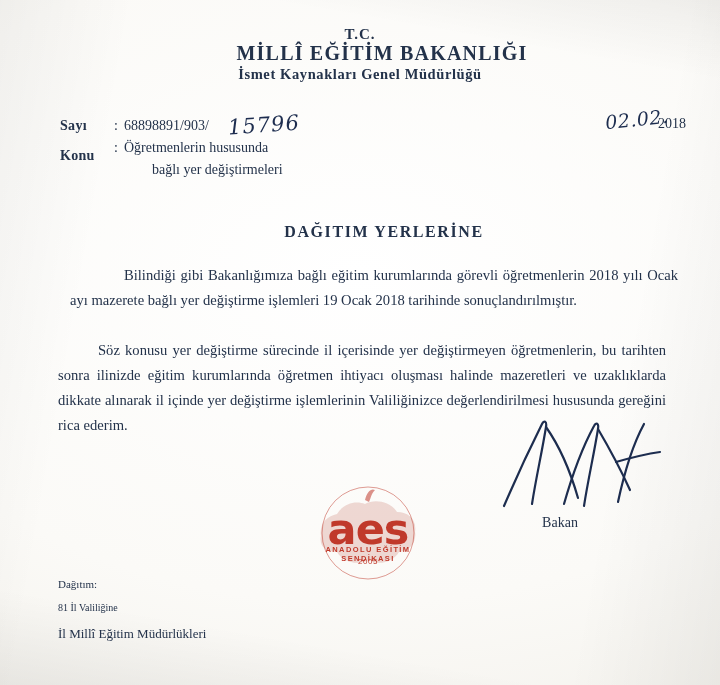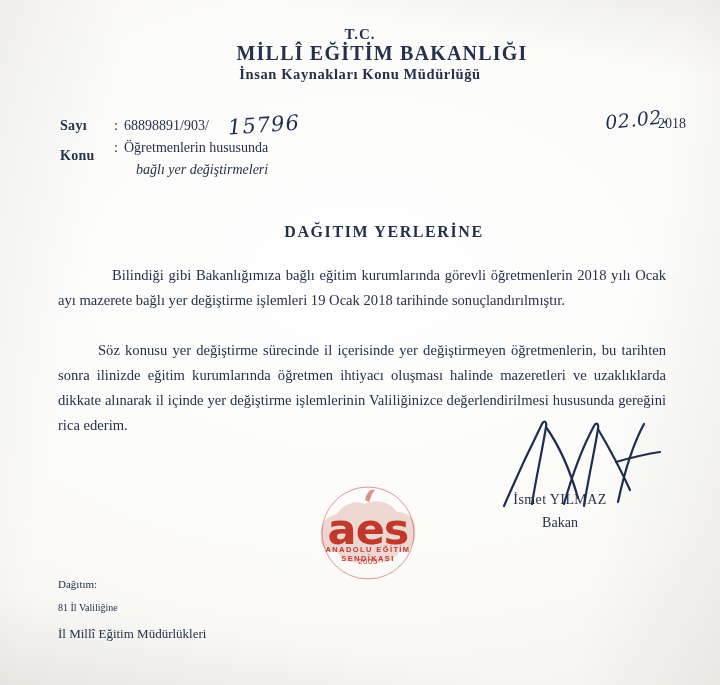--- a/index.html
+++ b/index.html
@@ -77,21 +77,21 @@
     font-family: "DejaVu Serif", serif;
     font-size: 21px;
     font-style: italic;
     color: #1d2d4f;
     transform: rotate(-4deg);
     letter-spacing: 1px;
   }
   #konu-label { left: 60px; top: 148px; }
   #konu-sep   { left: 114px; top: 140px; font-size: 14px; }
   #konu-value { left: 124px; top: 140px; }
-  #konu-value2 { left: 136px; top: 162px; font-style: italic; }
+  #konu-value2 { left: 152px; top: 162px; }
 
   #date-hand {
     position: absolute;
     right: 52px;
     top: 108px;
     font-family: "DejaVu Serif", serif;
     font-size: 19px;
     font-style: italic;
     color: #1d2d4f;
     transform: rotate(-6deg);
@@ -119,21 +119,21 @@
 
   .para {
     position: absolute;
     left: 58px;
     width: 608px;
     font-size: 14.6px;
     line-height: 25px;
     text-align: justify;
     text-justify: inter-word;
   }
-  #para1 { top: 263px; text-indent: 54px; }
+  #para1 { top: 263px; text-indent: 54px; margin-left: 12px; }
   #para2 { top: 338px; text-indent: 40px; }
 
   #sign-name {
     position: absolute;
     left: 470px;
     top: 492px;
     width: 180px;
     text-align: center;
     font-size: 14px;
     letter-spacing: 0.4px;
@@ -200,21 +200,21 @@
 </style>
 </head>
 <body>
 
 <div id="doc">
 
   <div id="paper-texture"></div>
 
   <div class="header" id="tc">T.C.</div>
   <div class="header" id="ministry">MİLLÎ EĞİTİM BAKANLIĞI</div>
-  <div class="header" id="directorate">İnsan Kaynakları Konu Müdürlüğü</div>
+  <div class="header" id="directorate">İsmet Kaynakları Genel Müdürlüğü</div>
 
   <div class="meta-label" id="sayi-label">Sayı</div>
   <div class="meta-value" id="sayi-sep">:</div>
   <div class="meta-value" id="sayi-value">68898891/903/</div>
   <div id="sayi-hand">15796</div>
 
   <div class="meta-label" id="konu-label">Konu</div>
   <div class="meta-value" id="konu-sep">:</div>
   <div class="meta-value" id="konu-value">Öğretmenlerin hususunda</div>
   <div class="meta-value" id="konu-value2">bağlı yer değiştirmeleri</div>
@@ -231,21 +231,20 @@
     <g fill="none" stroke="#1d2d4f" stroke-width="2.2" stroke-linecap="round">
       <path d="M6,88 C18,60 32,30 44,6 C46,2 49,3 48,9 C44,34 38,60 34,86"></path>
       <path d="M48,9 C60,26 72,52 80,80"></path>
       <path d="M66,86 C74,58 84,30 96,8 C98,4 101,5 100,11 C96,36 90,62 86,88"></path>
       <path d="M100,11 C110,28 122,50 132,72"></path>
       <path d="M120,84 C126,56 134,28 146,6"></path>
       <path d="M118,44 C132,40 148,36 162,34"></path>
     </g>
   </svg>
 
-  <div id="sign-name">İsmet YILMAZ</div>
   <div id="sign-title">Bakan</div>
 
   <div id="dist-title">Dağıtım:</div>
   <div id="dist-1">81 İl Valiliğine</div>
   <div id="dist-2">İl Millî Eğitim Müdürlükleri</div>
 
   <div id="watermark">
     <svg viewBox="0 0 110 110" width="110" height="110">
       <path d="M8,58 C6,46 14,38 24,36 C30,26 42,22 52,26 C62,20 78,24 84,34 C96,34 104,42 102,54 C104,64 96,74 86,74 C80,84 66,88 56,82 C44,88 30,84 24,74 C12,74 6,68 8,58 Z" fill="#e2b9b3" opacity="0.55"></path>
       <path d="M52,22 C54,14 58,10 62,12 C58,16 58,20 56,24 Z" fill="#c0392b" opacity="0.55"></path>

